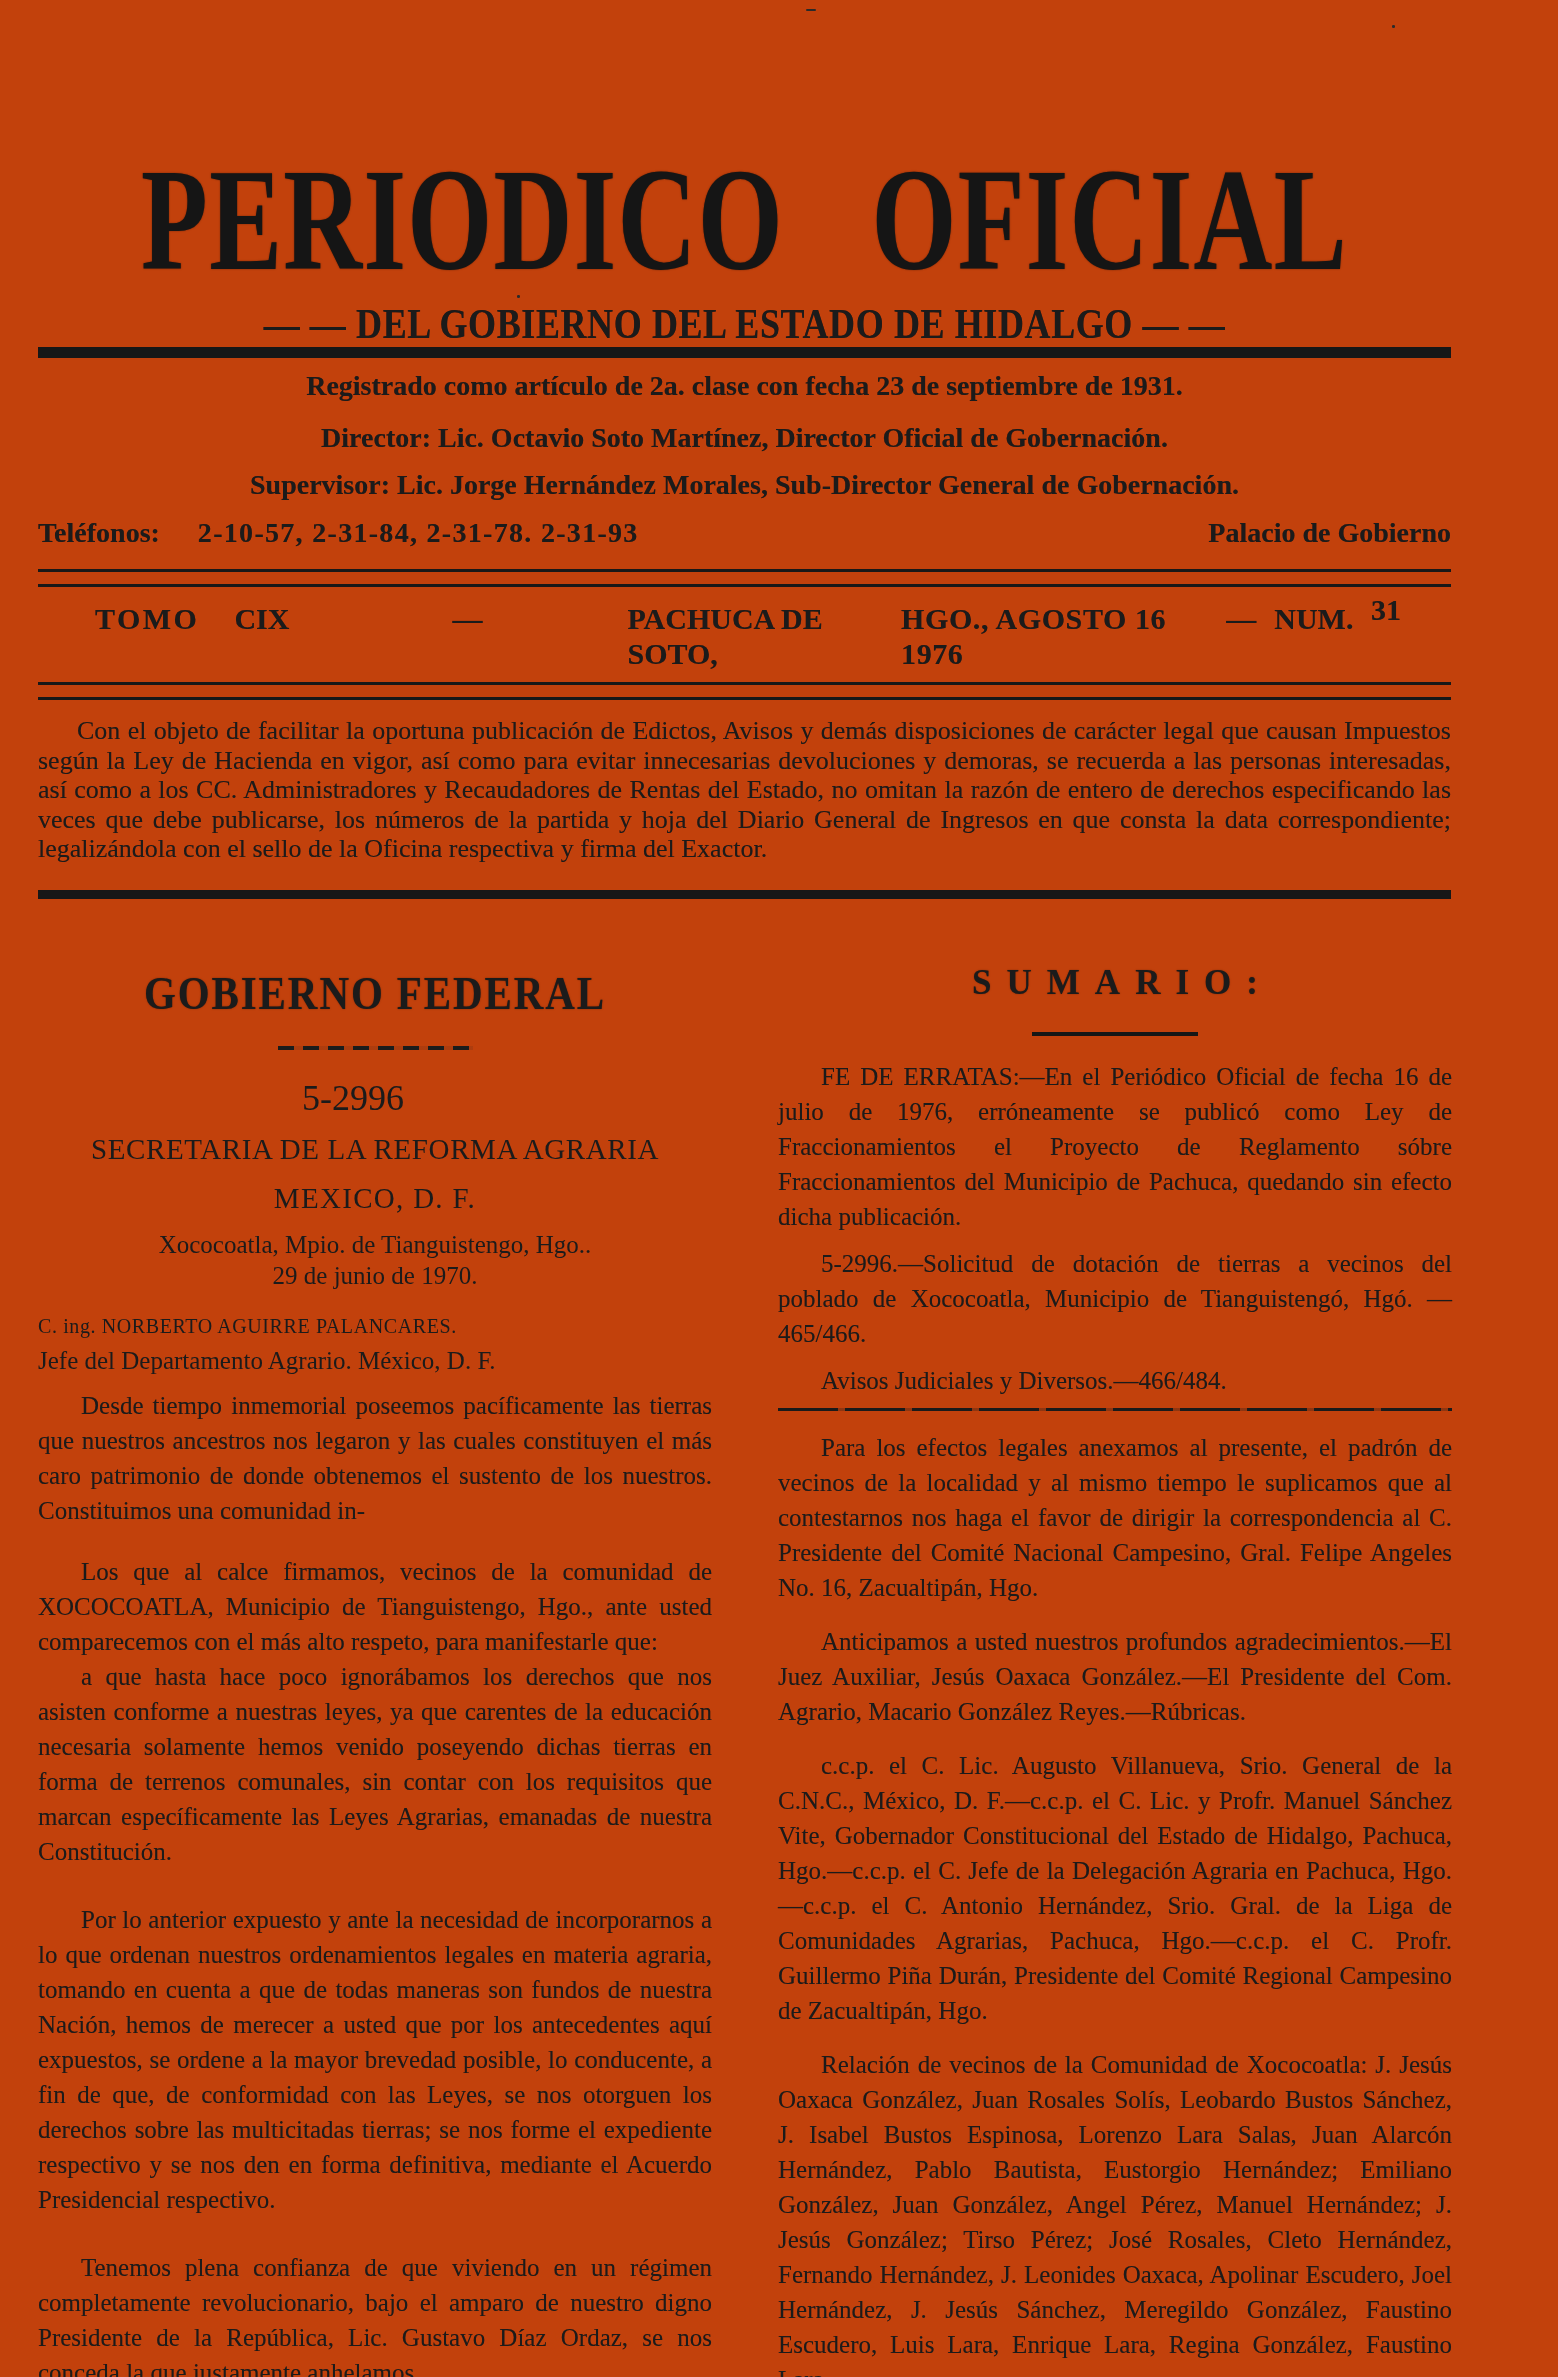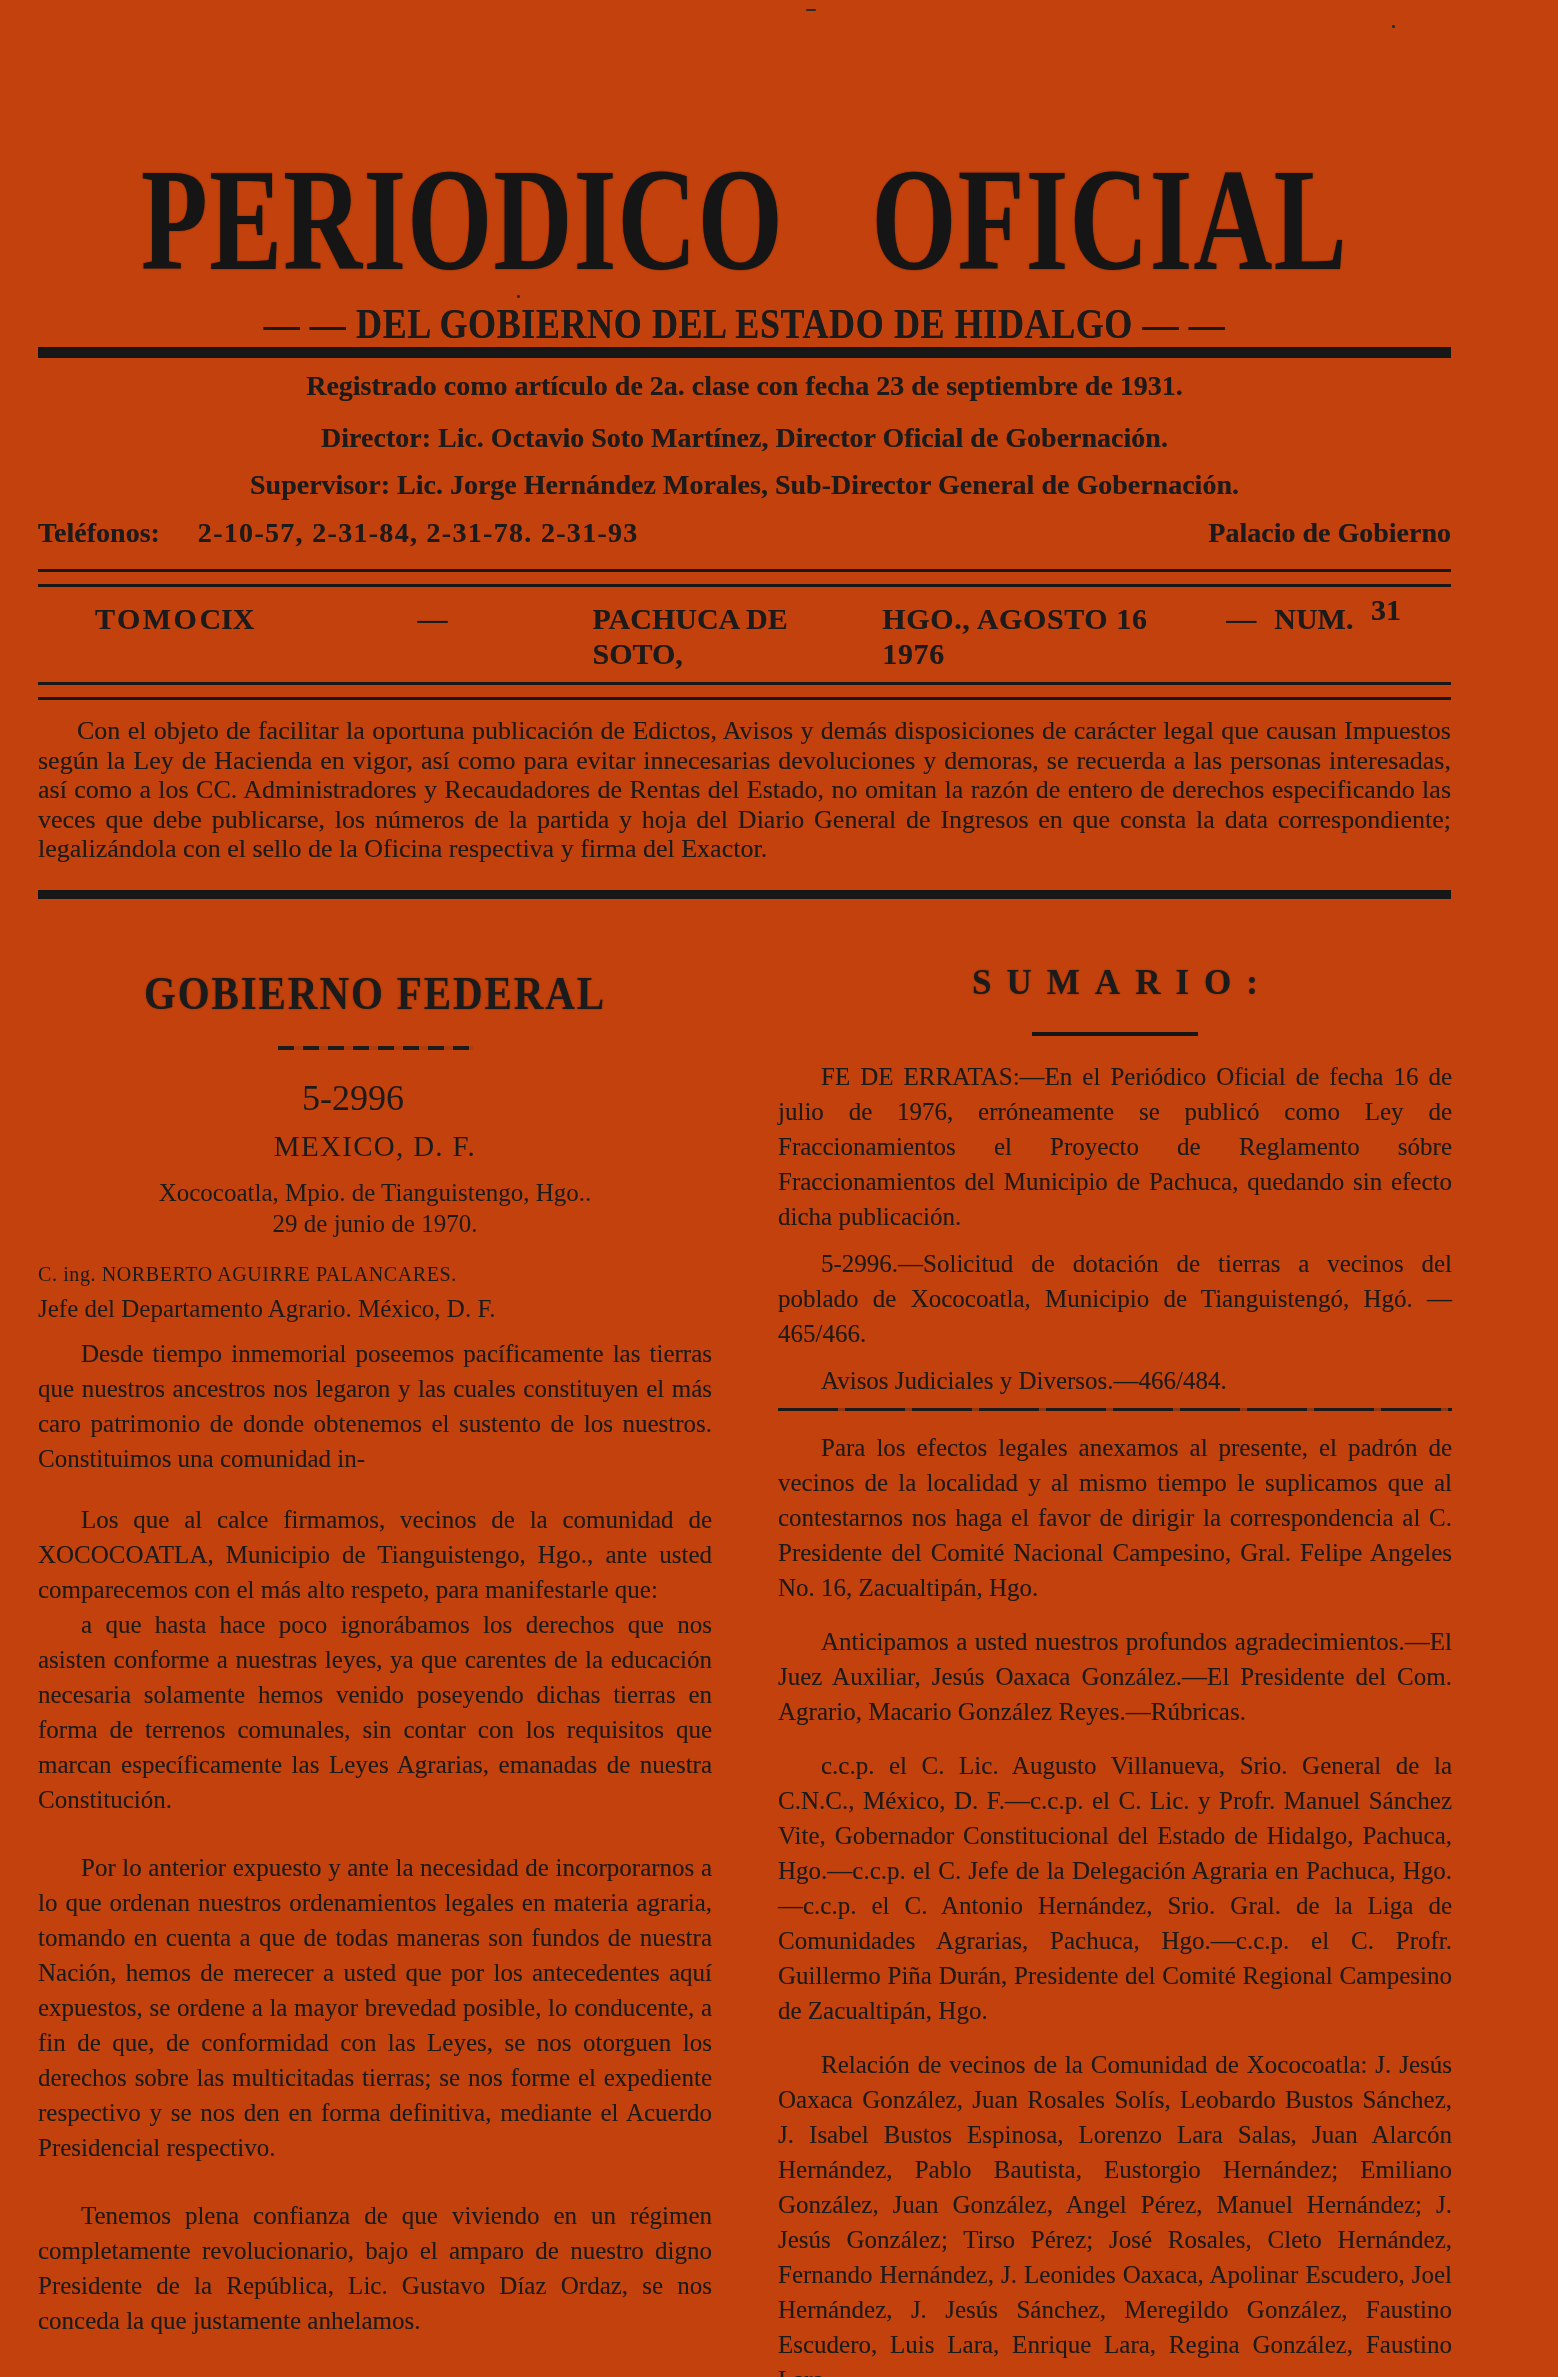--- a/index.html
+++ b/index.html
@@ -45,21 +45,21 @@
   .phones-row .nums{margin-left:38px;margin-right:auto;letter-spacing:1.3px;}
   .rule-double{margin-top:20px;height:12px;border-top:3.8px solid #181818;border-bottom:3.1px solid #181818;}
   .rule-double.second{margin-top:10.7px;}
   .issue-row{
     margin-top:14px;display:flex;align-items:baseline;
     font-size:30px;line-height:35px;font-weight:700;
     padding:0 50px 0 57px;
     text-shadow:0 0 0.6px rgba(10,10,10,.4);
   }
   .issue-row .vol-label{letter-spacing:2.5px;}
-  .issue-row .vol{}
+  .issue-row .vol{margin-left:35px;}
   .issue-row .sep1{margin-left:163px;}
   .issue-row .city{margin-left:145px;}
   .issue-row .date{margin-left:28px;letter-spacing:0.6px;}
   .issue-row .sep2{margin-left:44px;}
   .issue-row .num-label{margin-left:18px;}
   .issue-row .num{margin-left:17.6px;position:relative;top:-8.8px;}
   .notice{
     margin-top:16.3px;font-size:26px;line-height:29.5px;
     text-align:justify;text-indent:39px;
     text-shadow:0 0 0.6px rgba(10,10,10,.3);
@@ -151,20 +151,21 @@
 
   <p class="notice">Con el objeto de facilitar la oportuna publicación de Edictos, Avisos y demás disposiciones de carácter legal que causan Impuestos según la Ley de Hacienda en vigor, así como para evitar innecesarias devoluciones y demoras, se recuerda a las personas interesadas, así como a los CC. Administradores y Recaudadores de Rentas del Estado, no omitan la razón de entero de derechos especificando las veces que debe publicarse, los números de la partida y hoja del Diario General de Ingresos en que consta la data correspondiente; legalizándola con el sello de la Oficina respectiva y firma del Exactor.</p>
   <div class="rule-heavy"></div>
 
   <div class="columns">
 
     <section class="col col-left">
       <h2 class="section-title">GOBIERNO FEDERAL</h2>
       <div class="dash-rule"></div>
       <div class="doc-number">5-2996</div>
+      <div class="agency">SECRETARIA DE LA REFORMA AGRARIA</div>
       <div class="agency-city">MEXICO, D. F.</div>
       <div class="dateline first">Xococoatla, Mpio. de Tianguistengo, Hgo..</div>
       <div class="dateline second">29 de junio de 1970.</div>
       <div class="addressee-name">C. ing. NORBERTO AGUIRRE PALANCARES.</div>
       <div class="addressee-title">Jefe del Departamento Agrario. México, D. F.</div>
       <p class="p tight">Desde tiempo inmemorial poseemos pacíficamente las tierras que nuestros ancestros nos legaron y las cuales constituyen el más caro patrimonio de donde obtenemos el sustento de los nuestros. Constituimos una comunidad in-</p>
       <p class="p first">Los que al calce firmamos, vecinos de la comunidad de XOCOCOATLA, Municipio de Tianguistengo, Hgo., ante usted comparecemos con el más alto respeto, para manifestarle que:</p>
       <p class="p cont">a que hasta hace poco ignorábamos los derechos que nos asisten conforme a nuestras leyes, ya que carentes de la educación necesaria solamente hemos venido poseyendo dichas tierras en forma de terrenos comunales, sin contar con los requisitos que marcan específicamente las Leyes Agrarias, emanadas de nuestra Constitución.</p>
       <p class="p spaced">Por lo anterior expuesto y ante la necesidad de incorporarnos a lo que ordenan nuestros ordenamientos legales en materia agraria, tomando en cuenta a que de todas maneras son fundos de nuestra Nación, hemos de merecer a usted que por los antecedentes aquí expuestos, se ordene a la mayor brevedad posible, lo conducente, a fin de que, de conformidad con las Leyes, se nos otorguen los derechos sobre las multicitadas tierras; se nos forme el expediente respectivo y se nos den en forma definitiva, mediante el Acuerdo Presidencial respectivo.</p>
       <p class="p spaced">Tenemos plena confianza de que viviendo en un régimen completamente revolucionario, bajo el amparo de nuestro digno Presidente de la República, Lic. Gustavo Díaz Ordaz, se nos conceda la que justamente anhelamos.</p>

